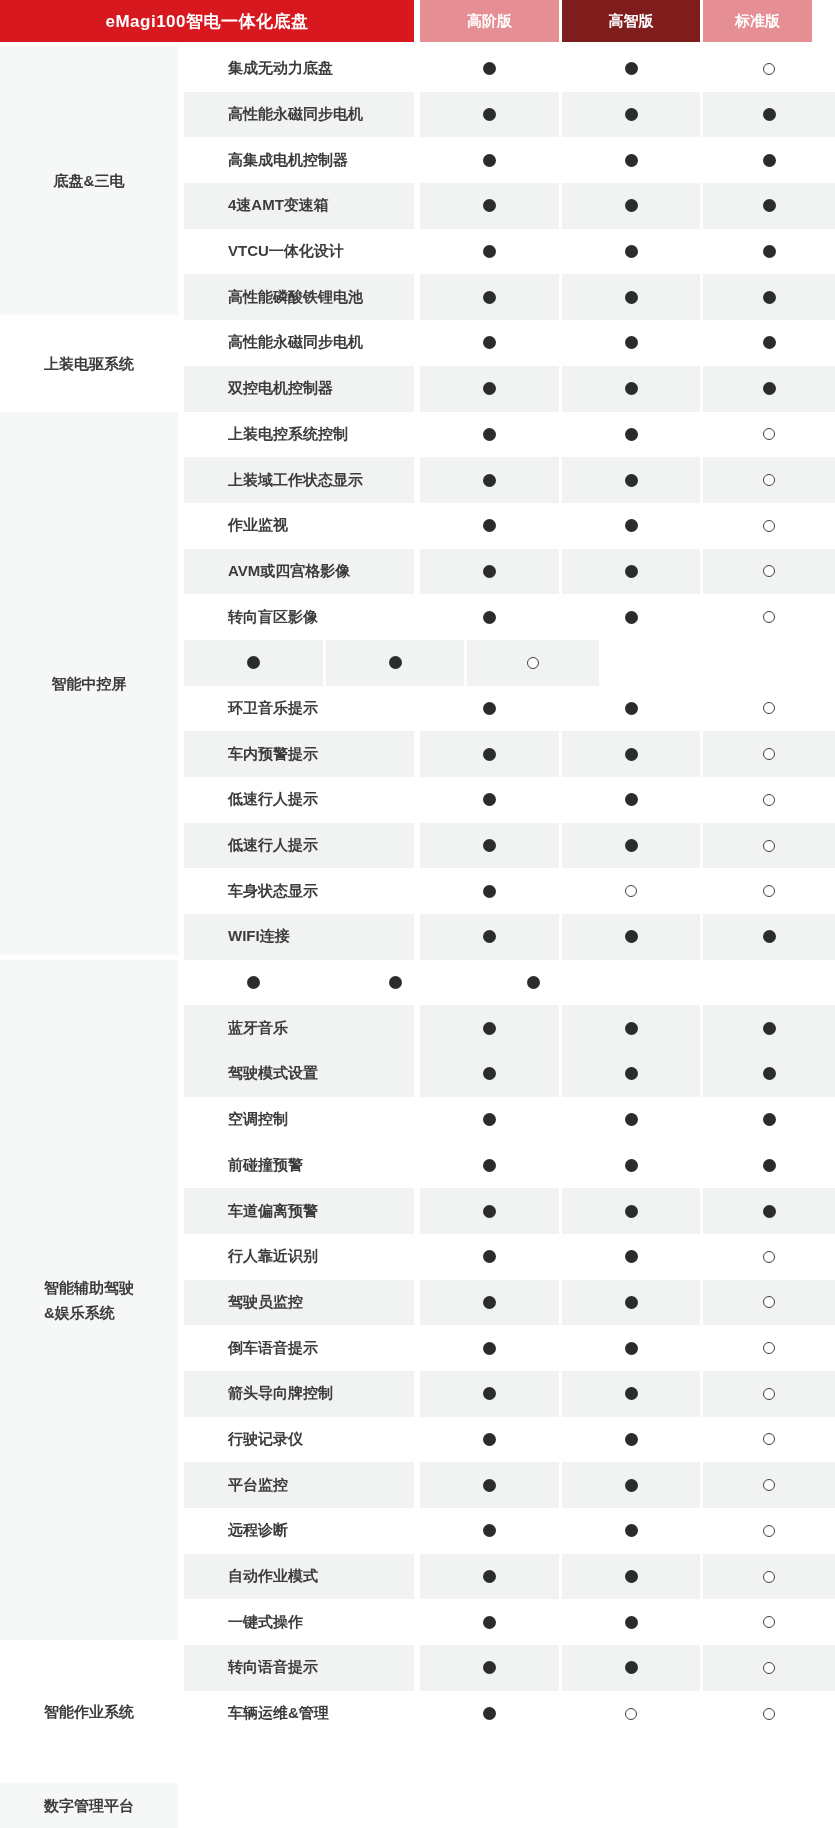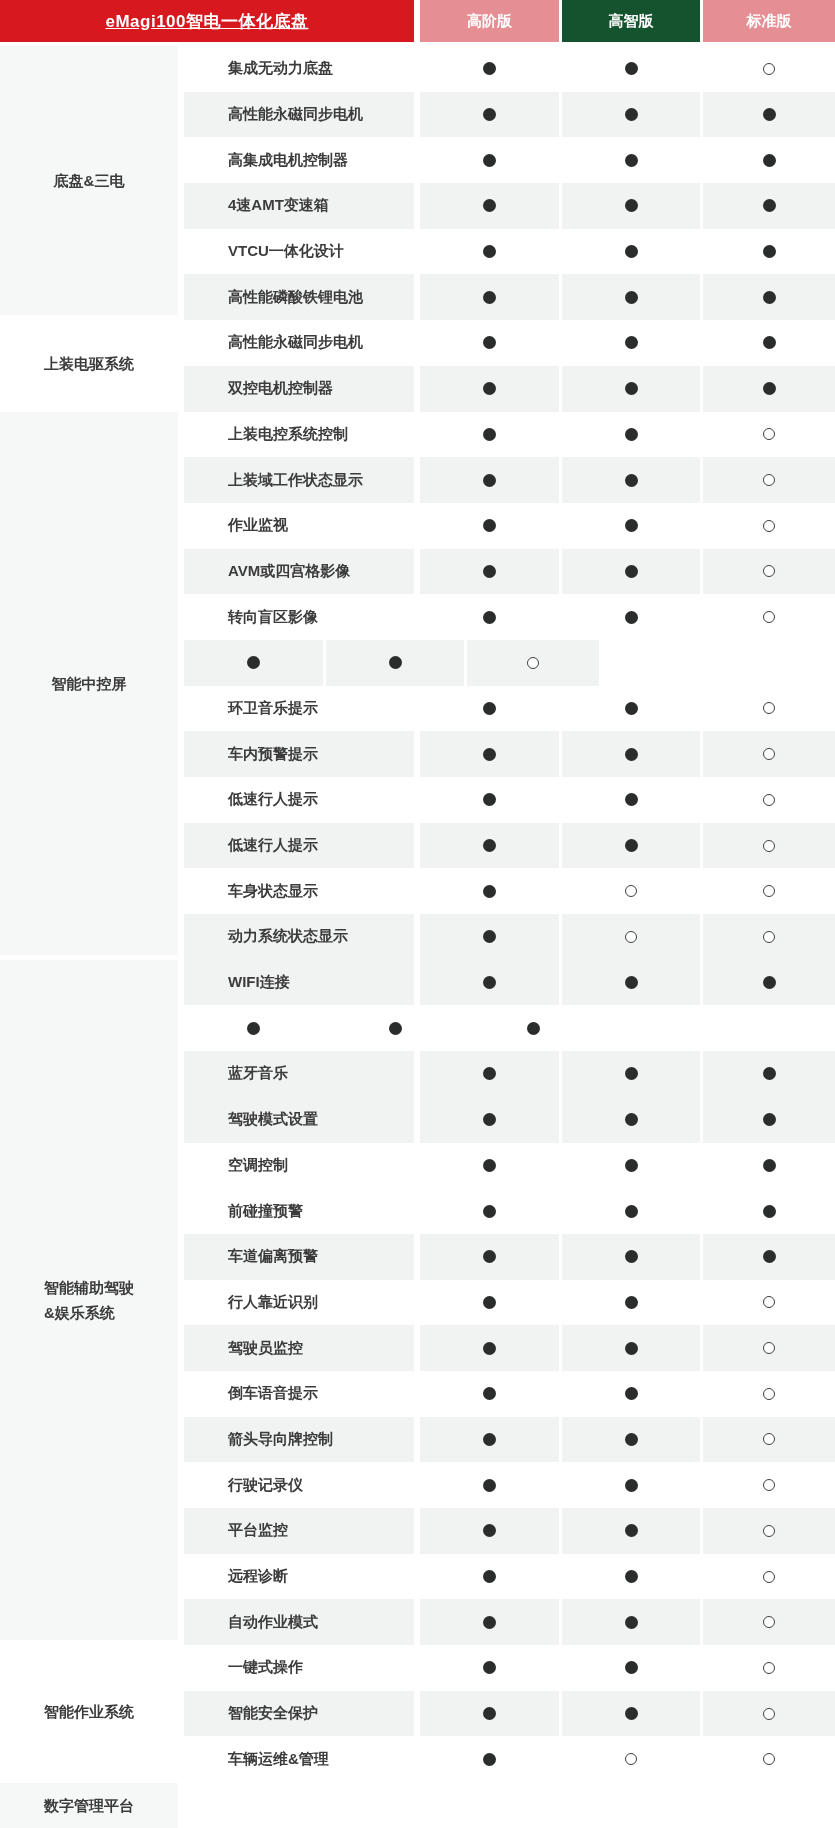--- a/index.html
+++ b/index.html
@@ -15,21 +15,21 @@
   .header-row{display:flex;height:42px;margin-bottom:4px;}
   .title-cell{
     width:414px;display:flex;align-items:center;justify-content:center;
     color:#ffffff;font-size:17px;font-weight:bold;letter-spacing:.5px;
   }
   .hgap6{width:6px;} .hgap3{width:3px;}
   .tier-cell{
     display:flex;align-items:center;justify-content:center;
     color:#ffffff;font-size:15px;font-weight:bold;
   }
-  .tier-1{width:139px;} .tier-2{width:138px;} .tier-3{width:132px;}
+  .tier-1{width:139px;} .tier-2{width:138px;} .tier-3{width:109px;}
   
   .body{display:flex;}
   .section-col{width:178px;display:flex;flex-direction:column;}
   .section-box{
     box-sizing:border-box;
     display:flex;align-items:center;justify-content:center;
     background:#ffffff;
     border-bottom:5px solid #ffffff;
   }
   .section-box:last-child{border-bottom:none;}
@@ -55,25 +55,25 @@
     box-sizing:border-box;width:12px;height:12px;border-radius:50%;
     background:#ffffff;border:1.5px solid #3f4142;
   }
 </style>
 </head>
 <body>
 
 <div class="page">
 
   <div class="header-row">
-    <div class="title-cell" style="background: rgb(215, 24, 31); text-decoration: underline;">eMagi100智电一体化底盘</div>
+    <div class="title-cell" style="background: rgb(215, 24, 31);">eMagi100智电一体化底盘</div>
     <div class="hgap6"></div>
     <div class="tier-cell tier-1" style="background: rgb(229, 143, 148);">高阶版</div>
     <div class="hgap3"></div>
-    <div class="tier-cell tier-2" style="background: #14532d;">高智版</div>
+    <div class="tier-cell tier-2" style="background: #7f1d1d;">高智版</div>
     <div class="hgap3"></div>
     <div class="tier-cell tier-3" style="background: rgb(229, 143, 148);">标准版</div>
   </div>
 
   <div class="body">
     <div class="section-col">
         <div class="section-box shaded" style="height: 274.2px;">
           <div class="section-label">底盘&amp;三电</div>
         </div>
         <div class="section-box" style="height: 91.4px;">
@@ -409,37 +409,20 @@
           <div class="cell value-cell vc-2">
             <span class="dot-open"></span>
           </div>
           <div class="gap3"></div>
           <div class="cell value-cell vc-3">
             <span class="dot-open"></span>
           </div>
         </div>
         <div class="row even">
           <div class="cell feature-cell">
-            <span class="feature-label">动力系统状态显示</span>
-          </div>
-          <div class="gap6"></div>
-          <div class="cell value-cell vc-1">
-            <span class="dot-filled" style="background: rgb(43, 45, 45);"></span>
-          </div>
-          <div class="gap3"></div>
-          <div class="cell value-cell vc-2">
-            <span class="dot-open"></span>
-          </div>
-          <div class="gap3"></div>
-          <div class="cell value-cell vc-3">
-            <span class="dot-open"></span>
-          </div>
-        </div>
-        <div class="row even">
-          <div class="cell feature-cell">
             <span class="feature-label">WIFI连接</span>
           </div>
           <div class="gap6"></div>
           <div class="cell value-cell vc-1">
             <span class="dot-filled" style="background: rgb(43, 45, 45);"></span>
           </div>
           <div class="gap3"></div>
           <div class="cell value-cell vc-2">
             <span class="dot-filled" style="background: rgb(43, 45, 45);"></span>
           </div>
@@ -695,21 +678,21 @@
           <div class="cell value-cell vc-2">
             <span class="dot-filled" style="background: rgb(43, 45, 45);"></span>
           </div>
           <div class="gap3"></div>
           <div class="cell value-cell vc-3">
             <span class="dot-open"></span>
           </div>
         </div>
         <div class="row even">
           <div class="cell feature-cell">
-            <span class="feature-label">智能安全保护</span>
+            <span class="feature-label">转向语音提示</span>
           </div>
           <div class="gap6"></div>
           <div class="cell value-cell vc-1">
             <span class="dot-filled" style="background: rgb(43, 45, 45);"></span>
           </div>
           <div class="gap3"></div>
           <div class="cell value-cell vc-2">
             <span class="dot-filled" style="background: rgb(43, 45, 45);"></span>
           </div>
           <div class="gap3"></div>

